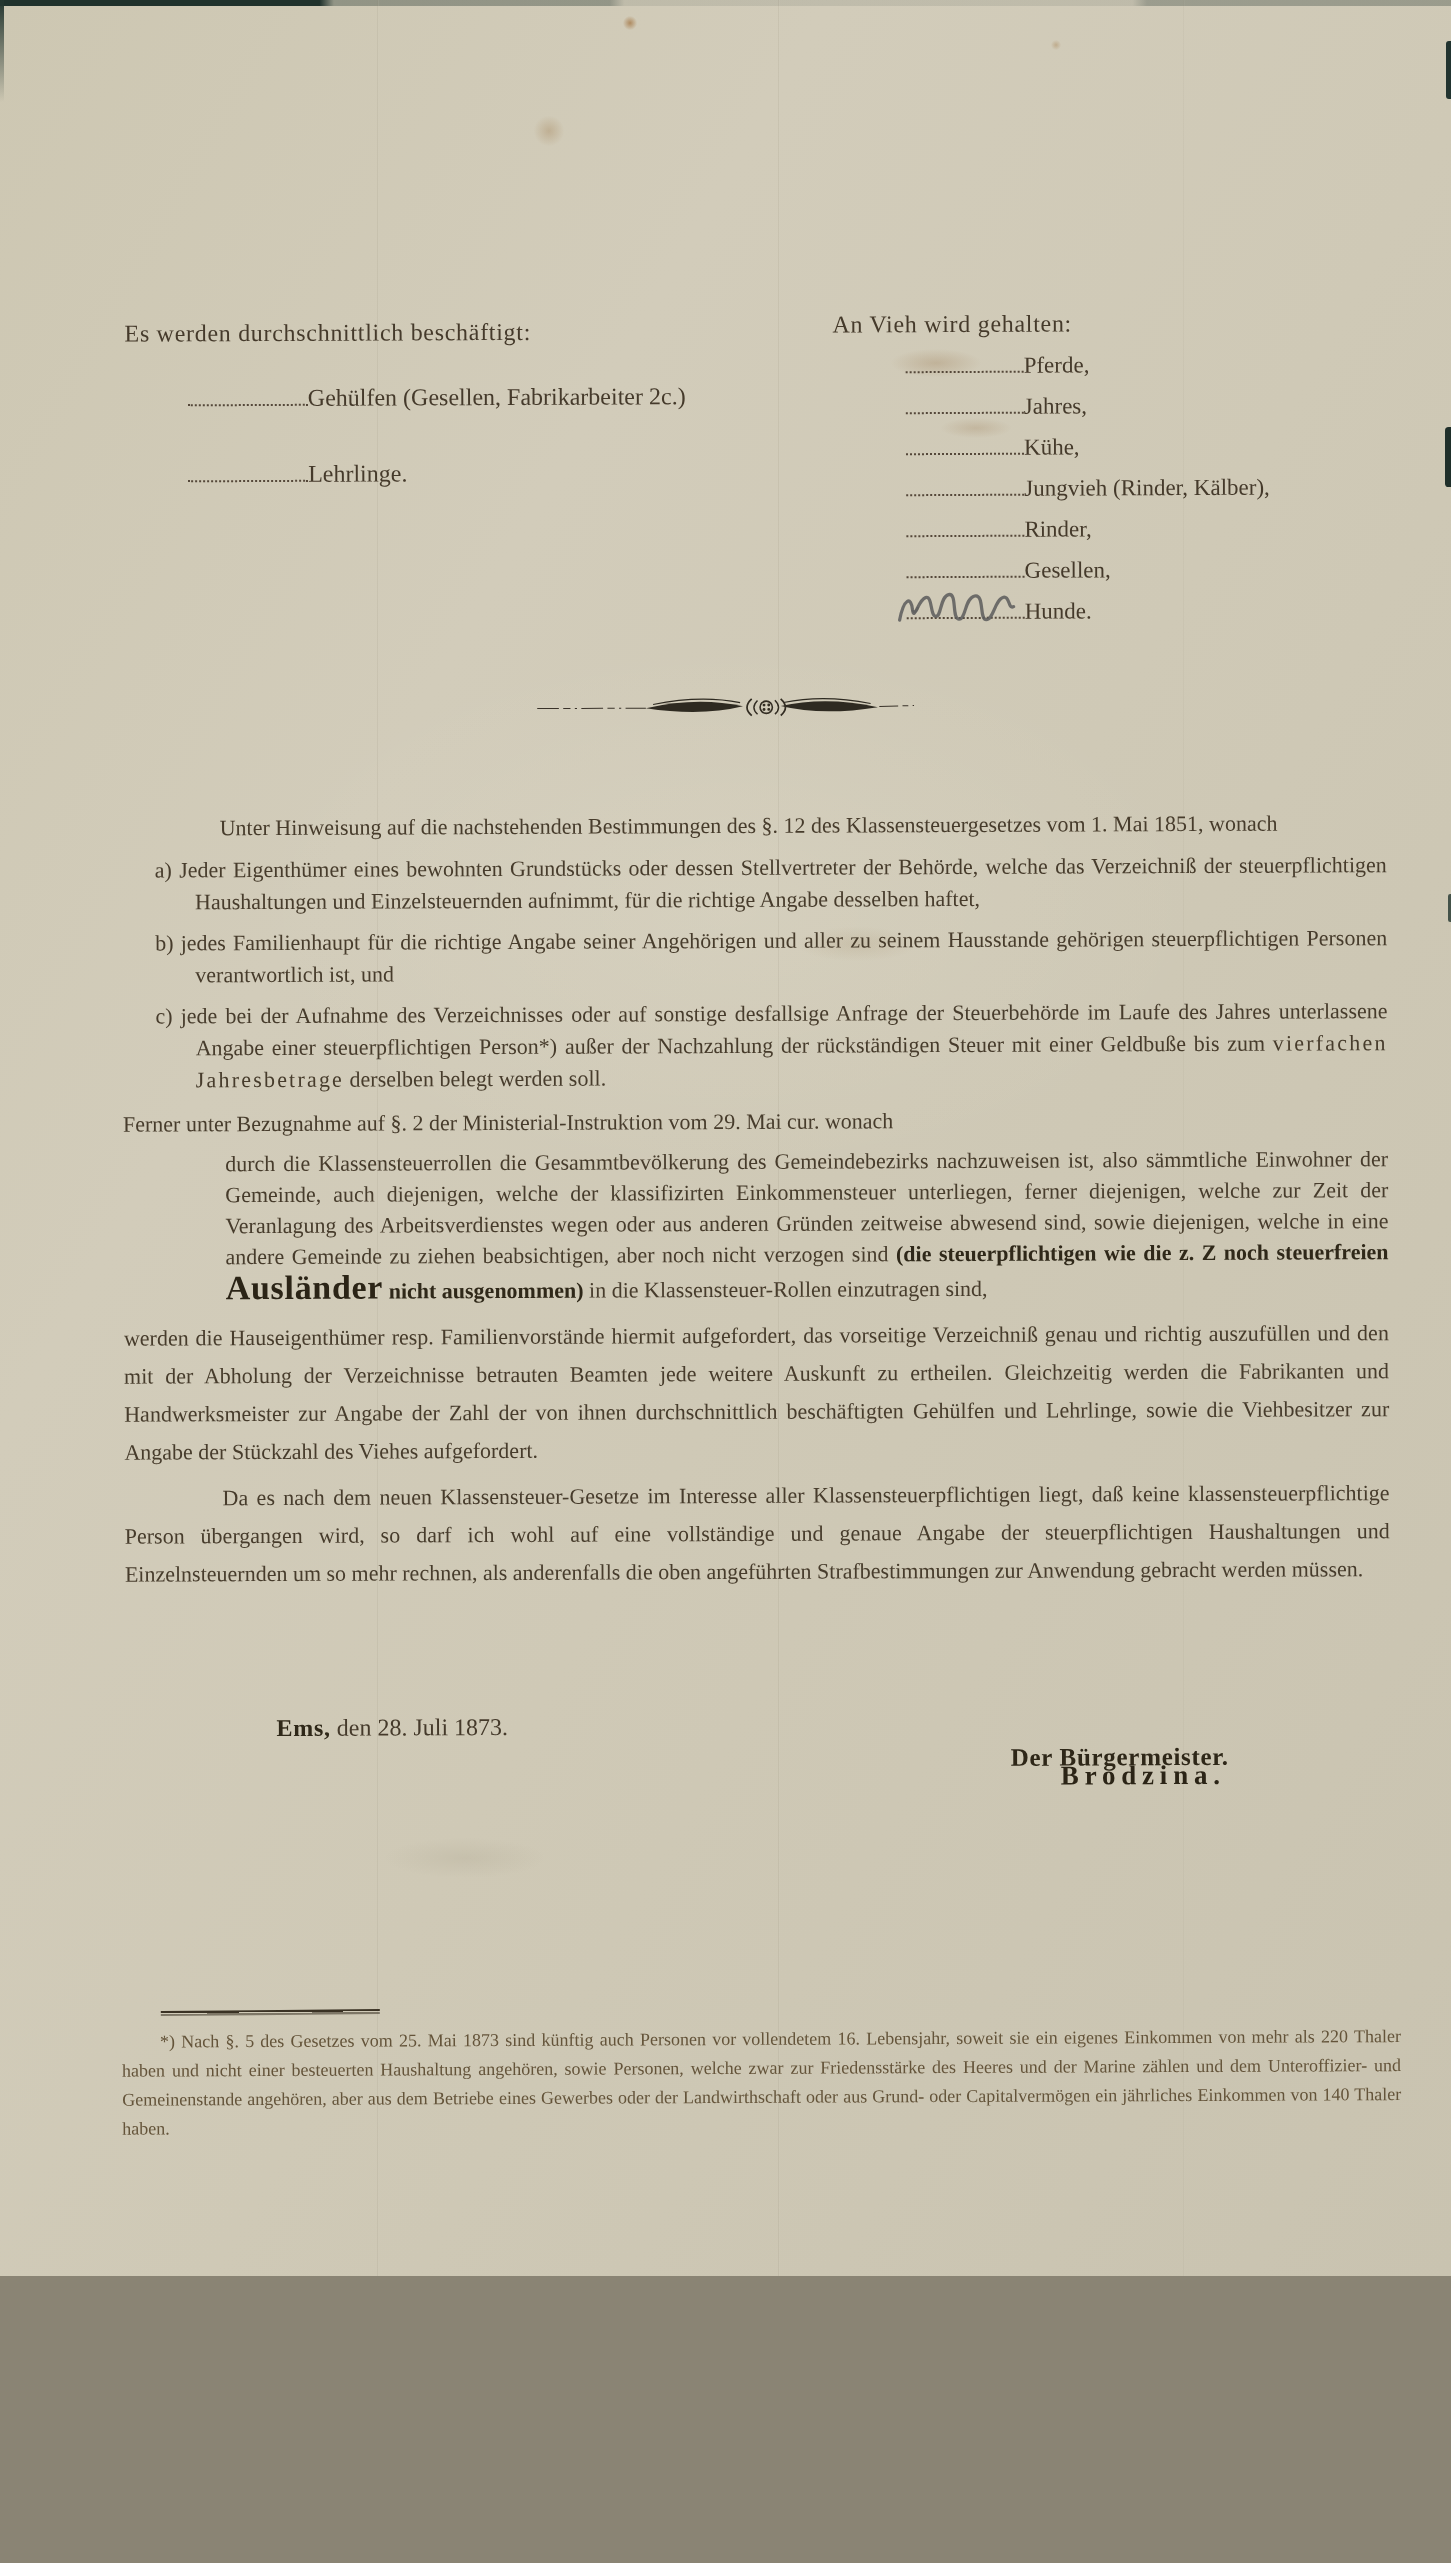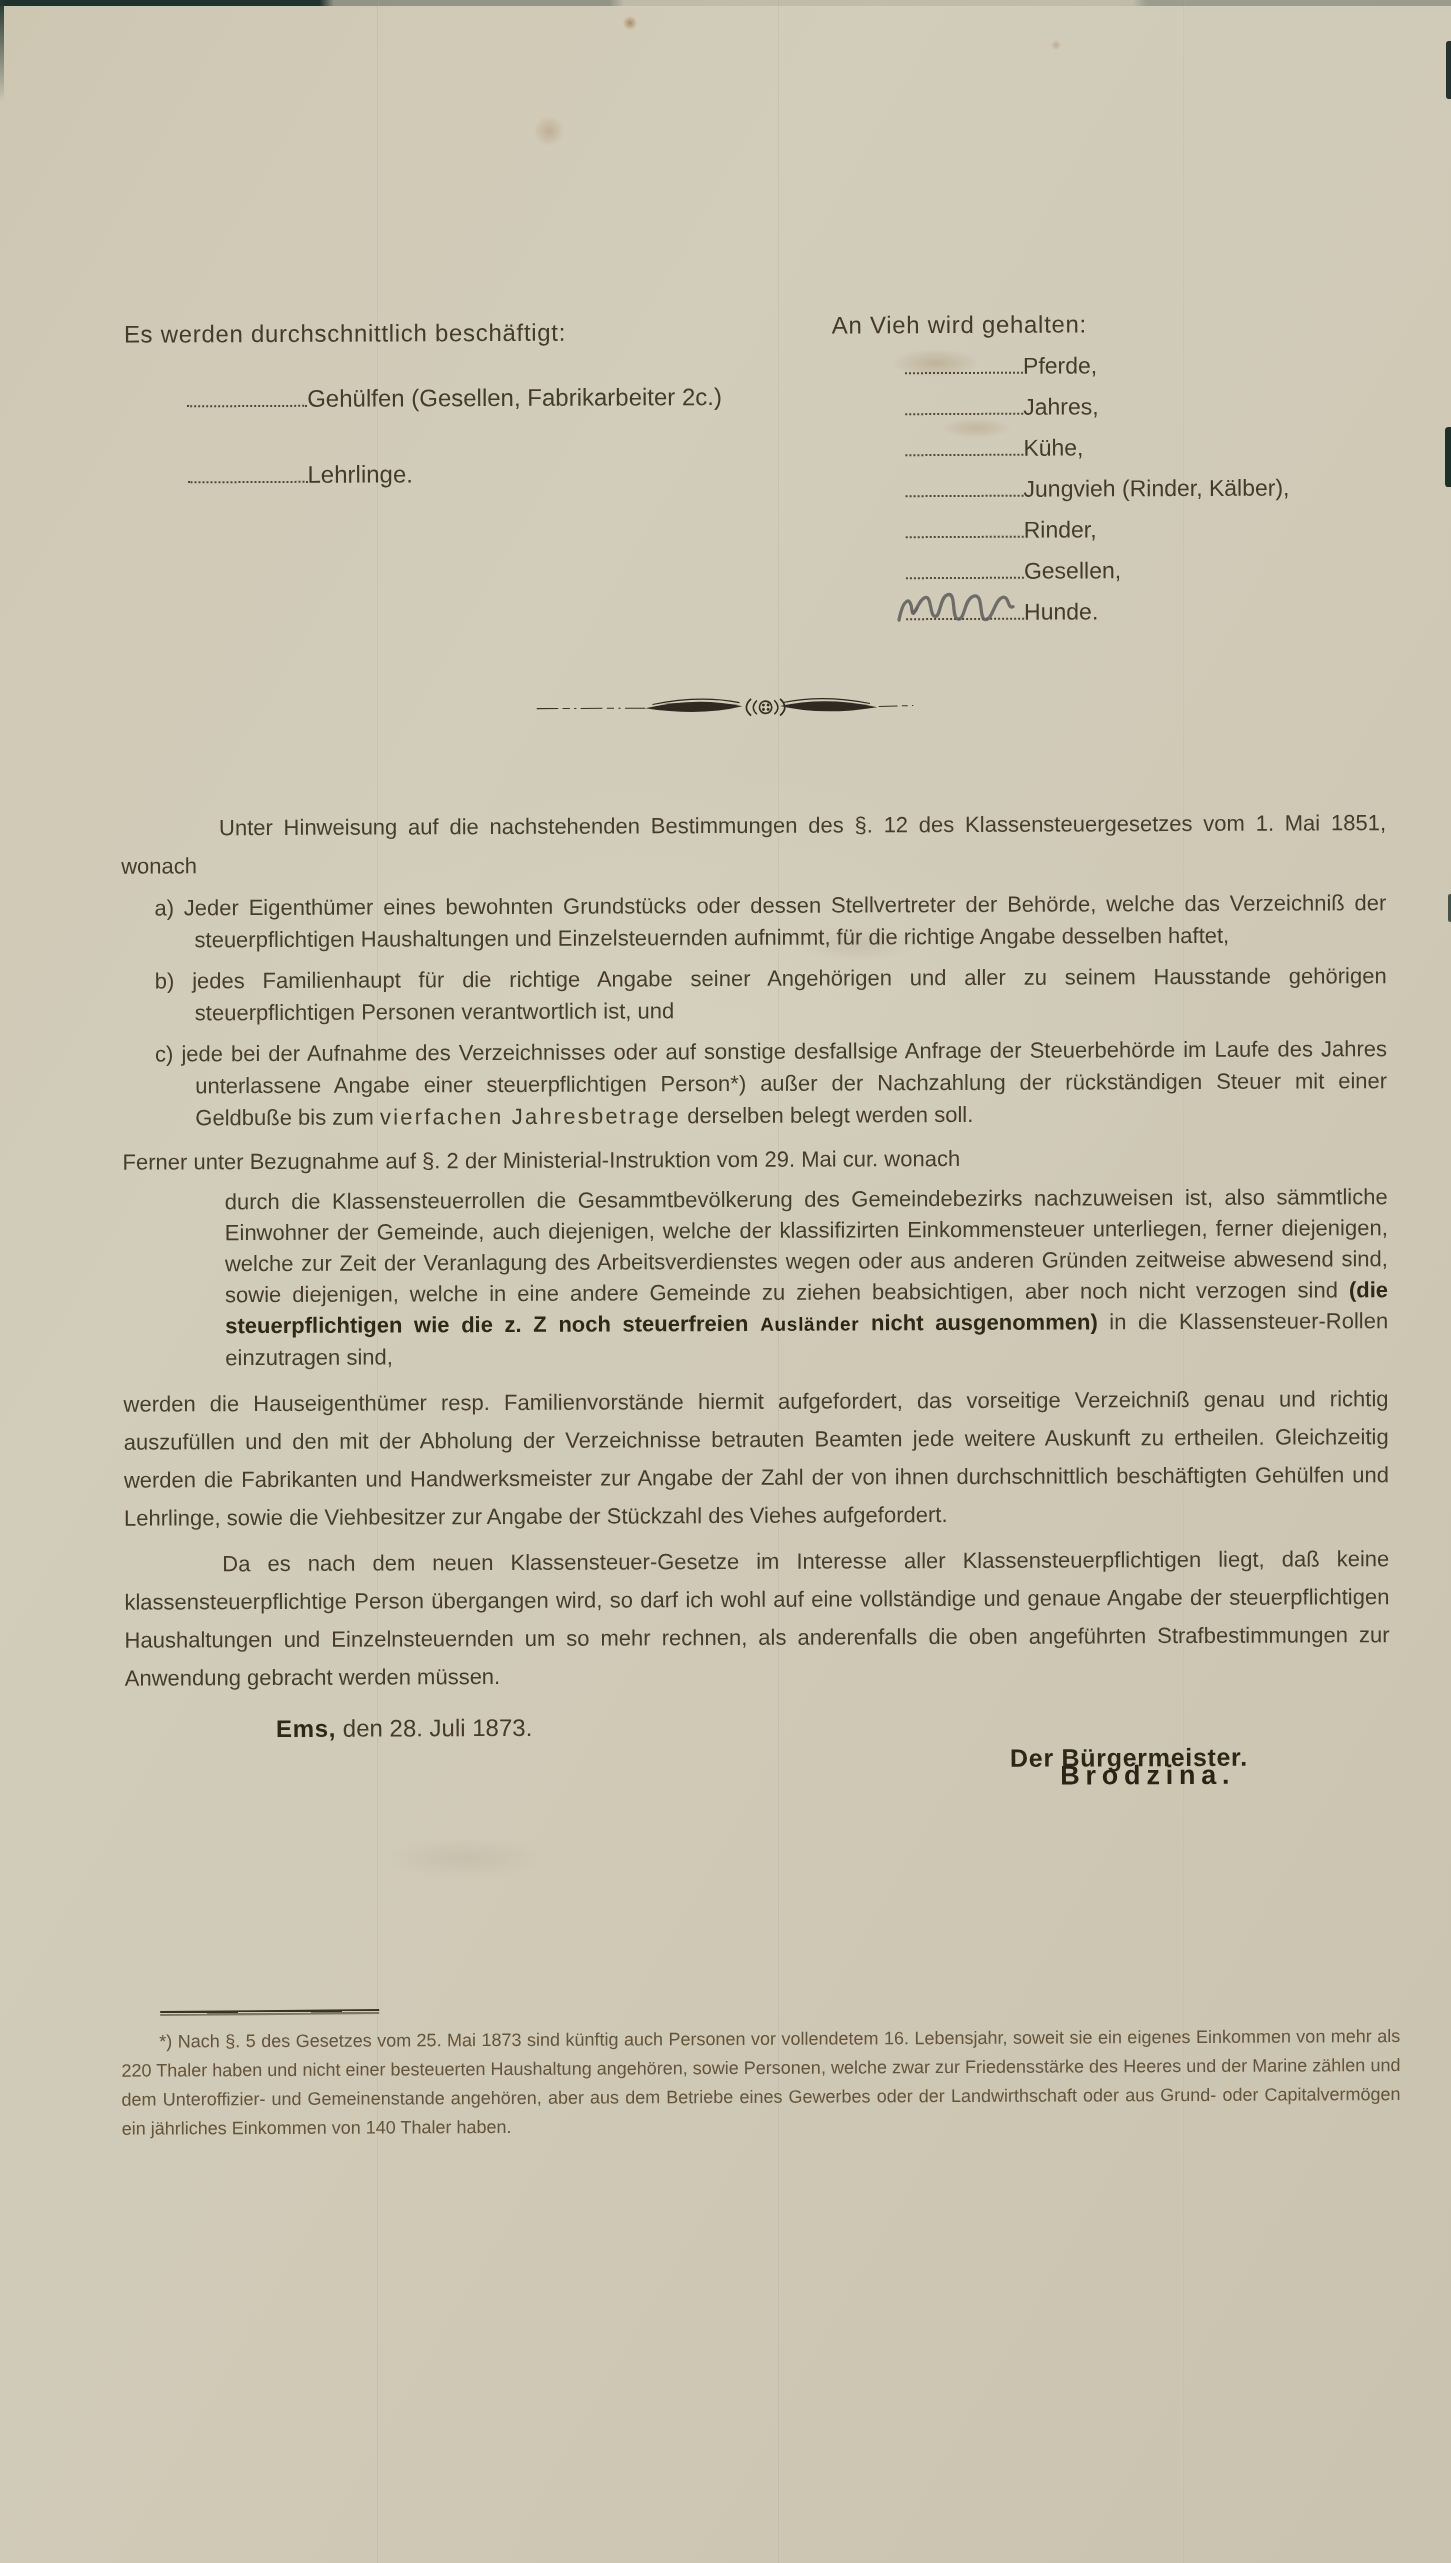--- a/index.html
+++ b/index.html
@@ -1,29 +1,29 @@
 <!DOCTYPE html>
 <html lang="de" style="font-size:11.6px"><head>
 <meta charset="utf-8">
 <style>
   html,body{margin:0;padding:0;background:#8a8474;}
   .page{
     position:relative;
-    width:1452px;height:2563px;
+    width:1452px;height:2276px;
     background:
       radial-gradient(circle 10.2px at 630px 23px, rgba(146,86,24,.55), rgba(146,86,24,0) 70%),
       radial-gradient(circle 22px at 549px 131px, rgba(140,95,40,.25), rgba(140,95,40,0) 70%),
       radial-gradient(ellipse 65px 20.3px at 936px 363px, rgba(135,92,45,.22), rgba(135,92,45,0) 70%),
       radial-gradient(ellipse 51px 14.5px at 976px 428px, rgba(135,92,45,.18), rgba(135,92,45,0) 70%),
       radial-gradient(circle 7.3px at 1056px 45px, rgba(150,100,40,.3), rgba(150,100,40,0) 70%),
       radial-gradient(ellipse 87px 25px at 857px 944px, rgba(130,95,50,.12), rgba(130,95,50,0) 70%),
       radial-gradient(ellipse 116px 29px at 465px 1858px, rgba(120,110,85,.10), rgba(120,110,85,0) 70%),
       radial-gradient(ellipse 653px 363px at 50% 40%, rgba(255,252,240,.10), rgba(0,0,0,0) 75%),
       linear-gradient(120deg, #cdc7b2 0%, #d2ccba 30%, #cfc9b6 55%, #c9c3b0 100%);
-    font-family:Liberation Sans, sans-serif;
+    font-family:Liberation Serif, serif;
     color:#453a2b;
     overflow:hidden;
   }
   .tilt{position:absolute;inset:0;transform:rotate(-0.25deg);transform-origin:50% 50%;}
   
   .edge-top{position:absolute;top:0;left:0;width:100%;height:5.8px;
     background:linear-gradient(to right,#20322c 0 22%,rgba(32,50,44,.35) 23% 42%,rgba(32,50,44,.10) 43% 78%,rgba(32,50,44,.30) 79% 100%);}
   .edge-left{position:absolute;top:0;left:0;width:3.6px;height:102px;background:linear-gradient(to bottom,#24362f,rgba(36,54,47,0));}
   .edge-r1{position:absolute;right:0;top:41px;width:5.8px;height:58px;background:#223430;border-radius:2.9px 0 0 2.9px;}
   .edge-r2{position:absolute;right:0;top:427px;width:7.3px;height:60px;background:#1f2f2a;border-radius:3.6px 0 0 3.6px;}
@@ -53,21 +53,21 @@
   
   .main{position:absolute;left:123px;top:807px;width:1265px;font-size:22px;color:#473c2c;text-align:justify;}
   .para{line-height:38px;margin:0 0 7.3px 0;}
   .ind1{text-indent:98px;}
   .clause{position:relative;margin:0 0 8.7px 33px;padding-left:40px;text-indent:-40px;line-height:32px;}
   .clause-c{margin-bottom:10.2px;}
   .spaced{letter-spacing:2.2px;}
   .ferner{line-height:35px;margin:4.4px 0 7.3px 0;}
   .indent-block{margin:0 0 11.6px 102px;line-height:31px;text-align:justify;}
   .bold{font-weight:bold;color:#2f2819;}
-  .bold-big{font-weight:bold;color:#2b2416;font-size:19px;letter-spacing:0.7px;}
+  .bold-big{font-weight:bold;color:#2b2416;font-size:34px;letter-spacing:0.7px;}
 
   
   .dateline{position:absolute;left:274px;top:1713px;font-size:24px;}
   .dateline .place{font-weight:bold;color:#2f2819;letter-spacing:0.7px;}
   .sig-title{position:absolute;left:1008px;top:1745px;font-size:25px;font-weight:bold;color:#2e2718;letter-spacing:0.7px;}
   .sig-name{position:absolute;left:1058px;top:1762px;font-size:27px;font-weight:bold;color:#2b2416;letter-spacing:5.8px;}
 
   
   .fn-rule{position:absolute;left:157px;top:2008px;width:219px;height:5.1px;
     background:linear-gradient(to bottom,#3a3224 0 2.2px,rgba(58,50,36,0) 2.2px 2.9px,rgba(58,50,36,.55) 2.9px 5.1px);

